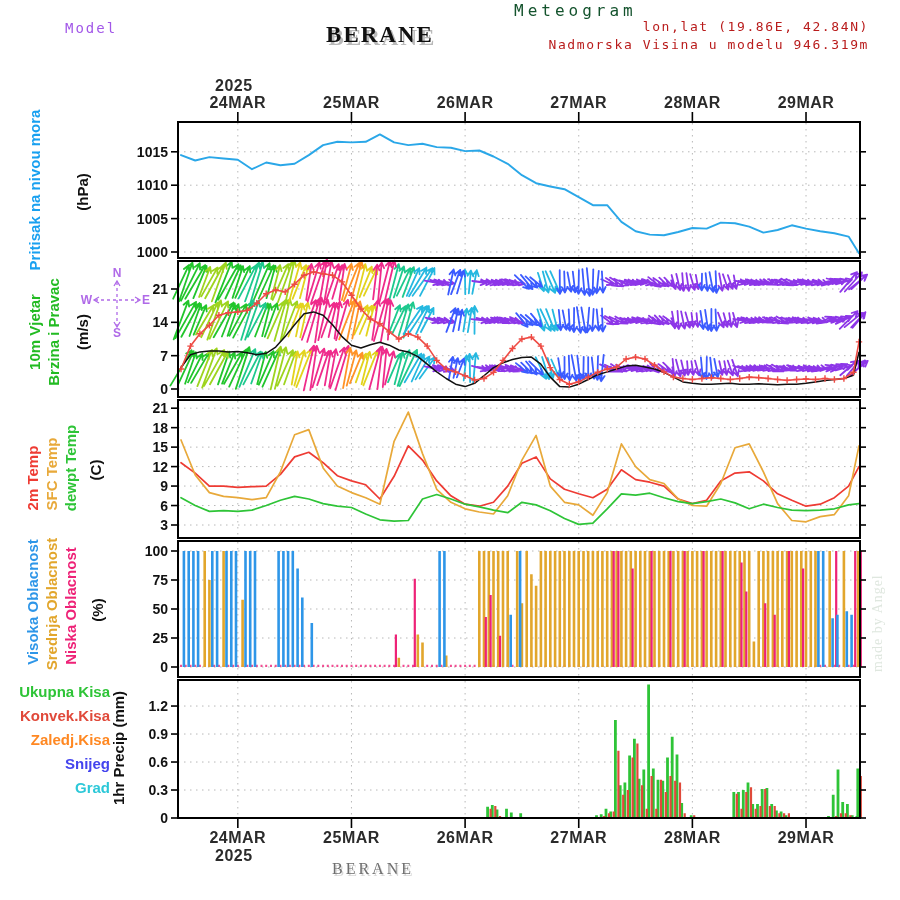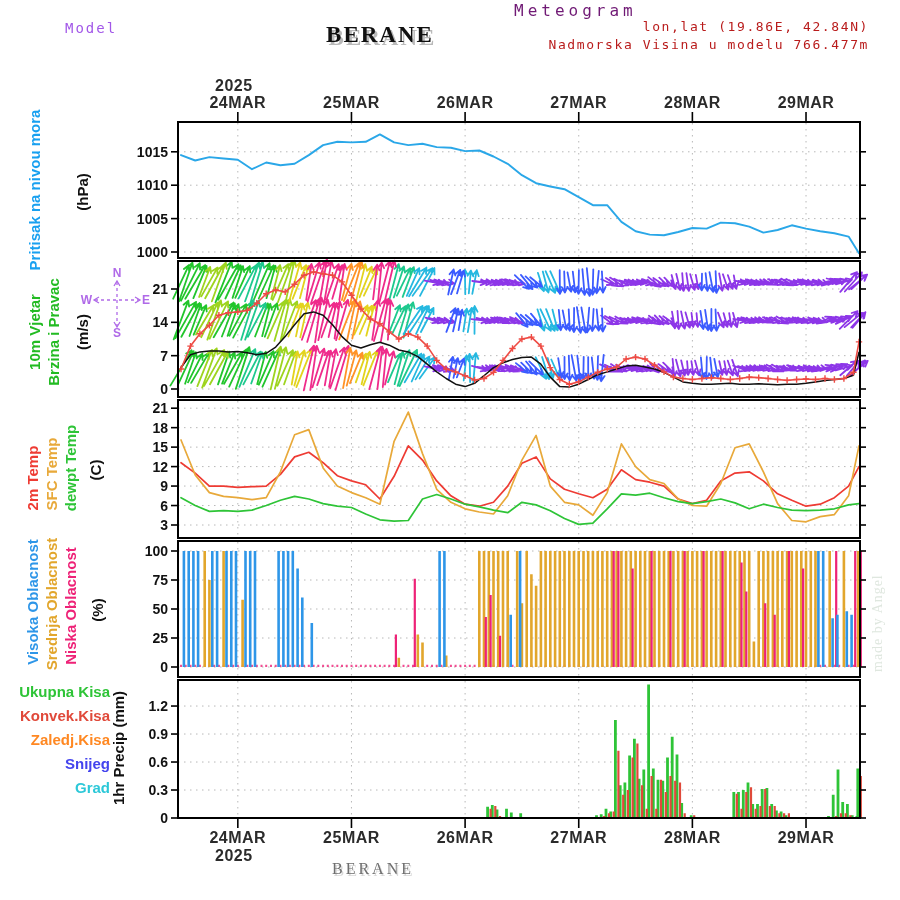--- a/index.html
+++ b/index.html
@@ -1,20 +1,20 @@
 <!DOCTYPE html>
 <html><head>
 <meta charset="utf-8">
 <style>
   html,body{margin:0;padding:0;background:#fff;}
   .stage{position:relative;width:900px;height:900px;background:#fff;overflow:hidden;
          font-family:"Liberation Sans",sans-serif;}
   .abs{position:absolute;white-space:nowrap;}
   .mono{font-family:"DejaVu Sans Mono",monospace;}
-  .gold{color:#701a75;font-size:16px;letter-spacing:4px;}
+  .gold{color:#14532d;font-size:16px;letter-spacing:4px;}
   .purple{color:#a257e8;}
   .purple2{color:#b91c1c;}
   .title-main{font-family:"Liberation Serif",serif;font-weight:bold;font-size:23px;
               letter-spacing:2px;color:#101010;text-shadow:2.5px 2.5px 0 #b9b9b9;}
   .title-foot{font-family:"Liberation Serif",serif;font-size:16px;letter-spacing:3px;
               color:#6f6f6f;text-shadow:1.5px 1.5px 0 #d8d8d8;}
   .rightinfo{text-align:right;font-size:13px;letter-spacing:1.6px;line-height:17.5px;}
   .watermark{writing-mode:vertical-rl;transform:rotate(180deg);color:#dfe7df;
              font-family:"Liberation Serif",serif;font-size:14px;letter-spacing:1px;}
   svg text{font-family:"Liberation Sans",sans-serif;}
@@ -27,21 +27,21 @@
 </head>
 <body>
 
 <div class="stage">
 
   <div class="abs mono gold" style="left:514px;top:1px;">Meteogram</div>
   <div class="abs mono purple" style="left:65px;top:20px;font-size:14px;letter-spacing:2px;">Model</div>
   <div class="abs title-main" style="left:280px;top:22px;width:200px;text-align:center;">BERANE</div>
   <div class="abs mono purple2 rightinfo" style="right:31px;top:18px;">
     <div>lon,lat (19.86E, 42.84N)</div>
-    <div>Nadmorska Visina u modelu 766.477m</div>
+    <div>Nadmorska Visina u modelu 946.319m</div>
   </div>
 
   <div class="abs title-foot" style="left:328px;top:860px;width:90px;text-align:center;">BERANE</div>
   <div class="abs watermark" style="left:870px;top:542px;height:130px;">made by Angel</div>
 
   <svg id="chart" width="900" height="900" class="abs" style="left:0;top:0;">
 
     <g id="gen">
         <line x1="178" y1="151.8" x2="860" y2="151.8" stroke="#b8b8b8" stroke-width="1" stroke-dasharray="1.5 4.5"></line>
         <line x1="178" y1="185.2" x2="860" y2="185.2" stroke="#b8b8b8" stroke-width="1" stroke-dasharray="1.5 4.5"></line>

